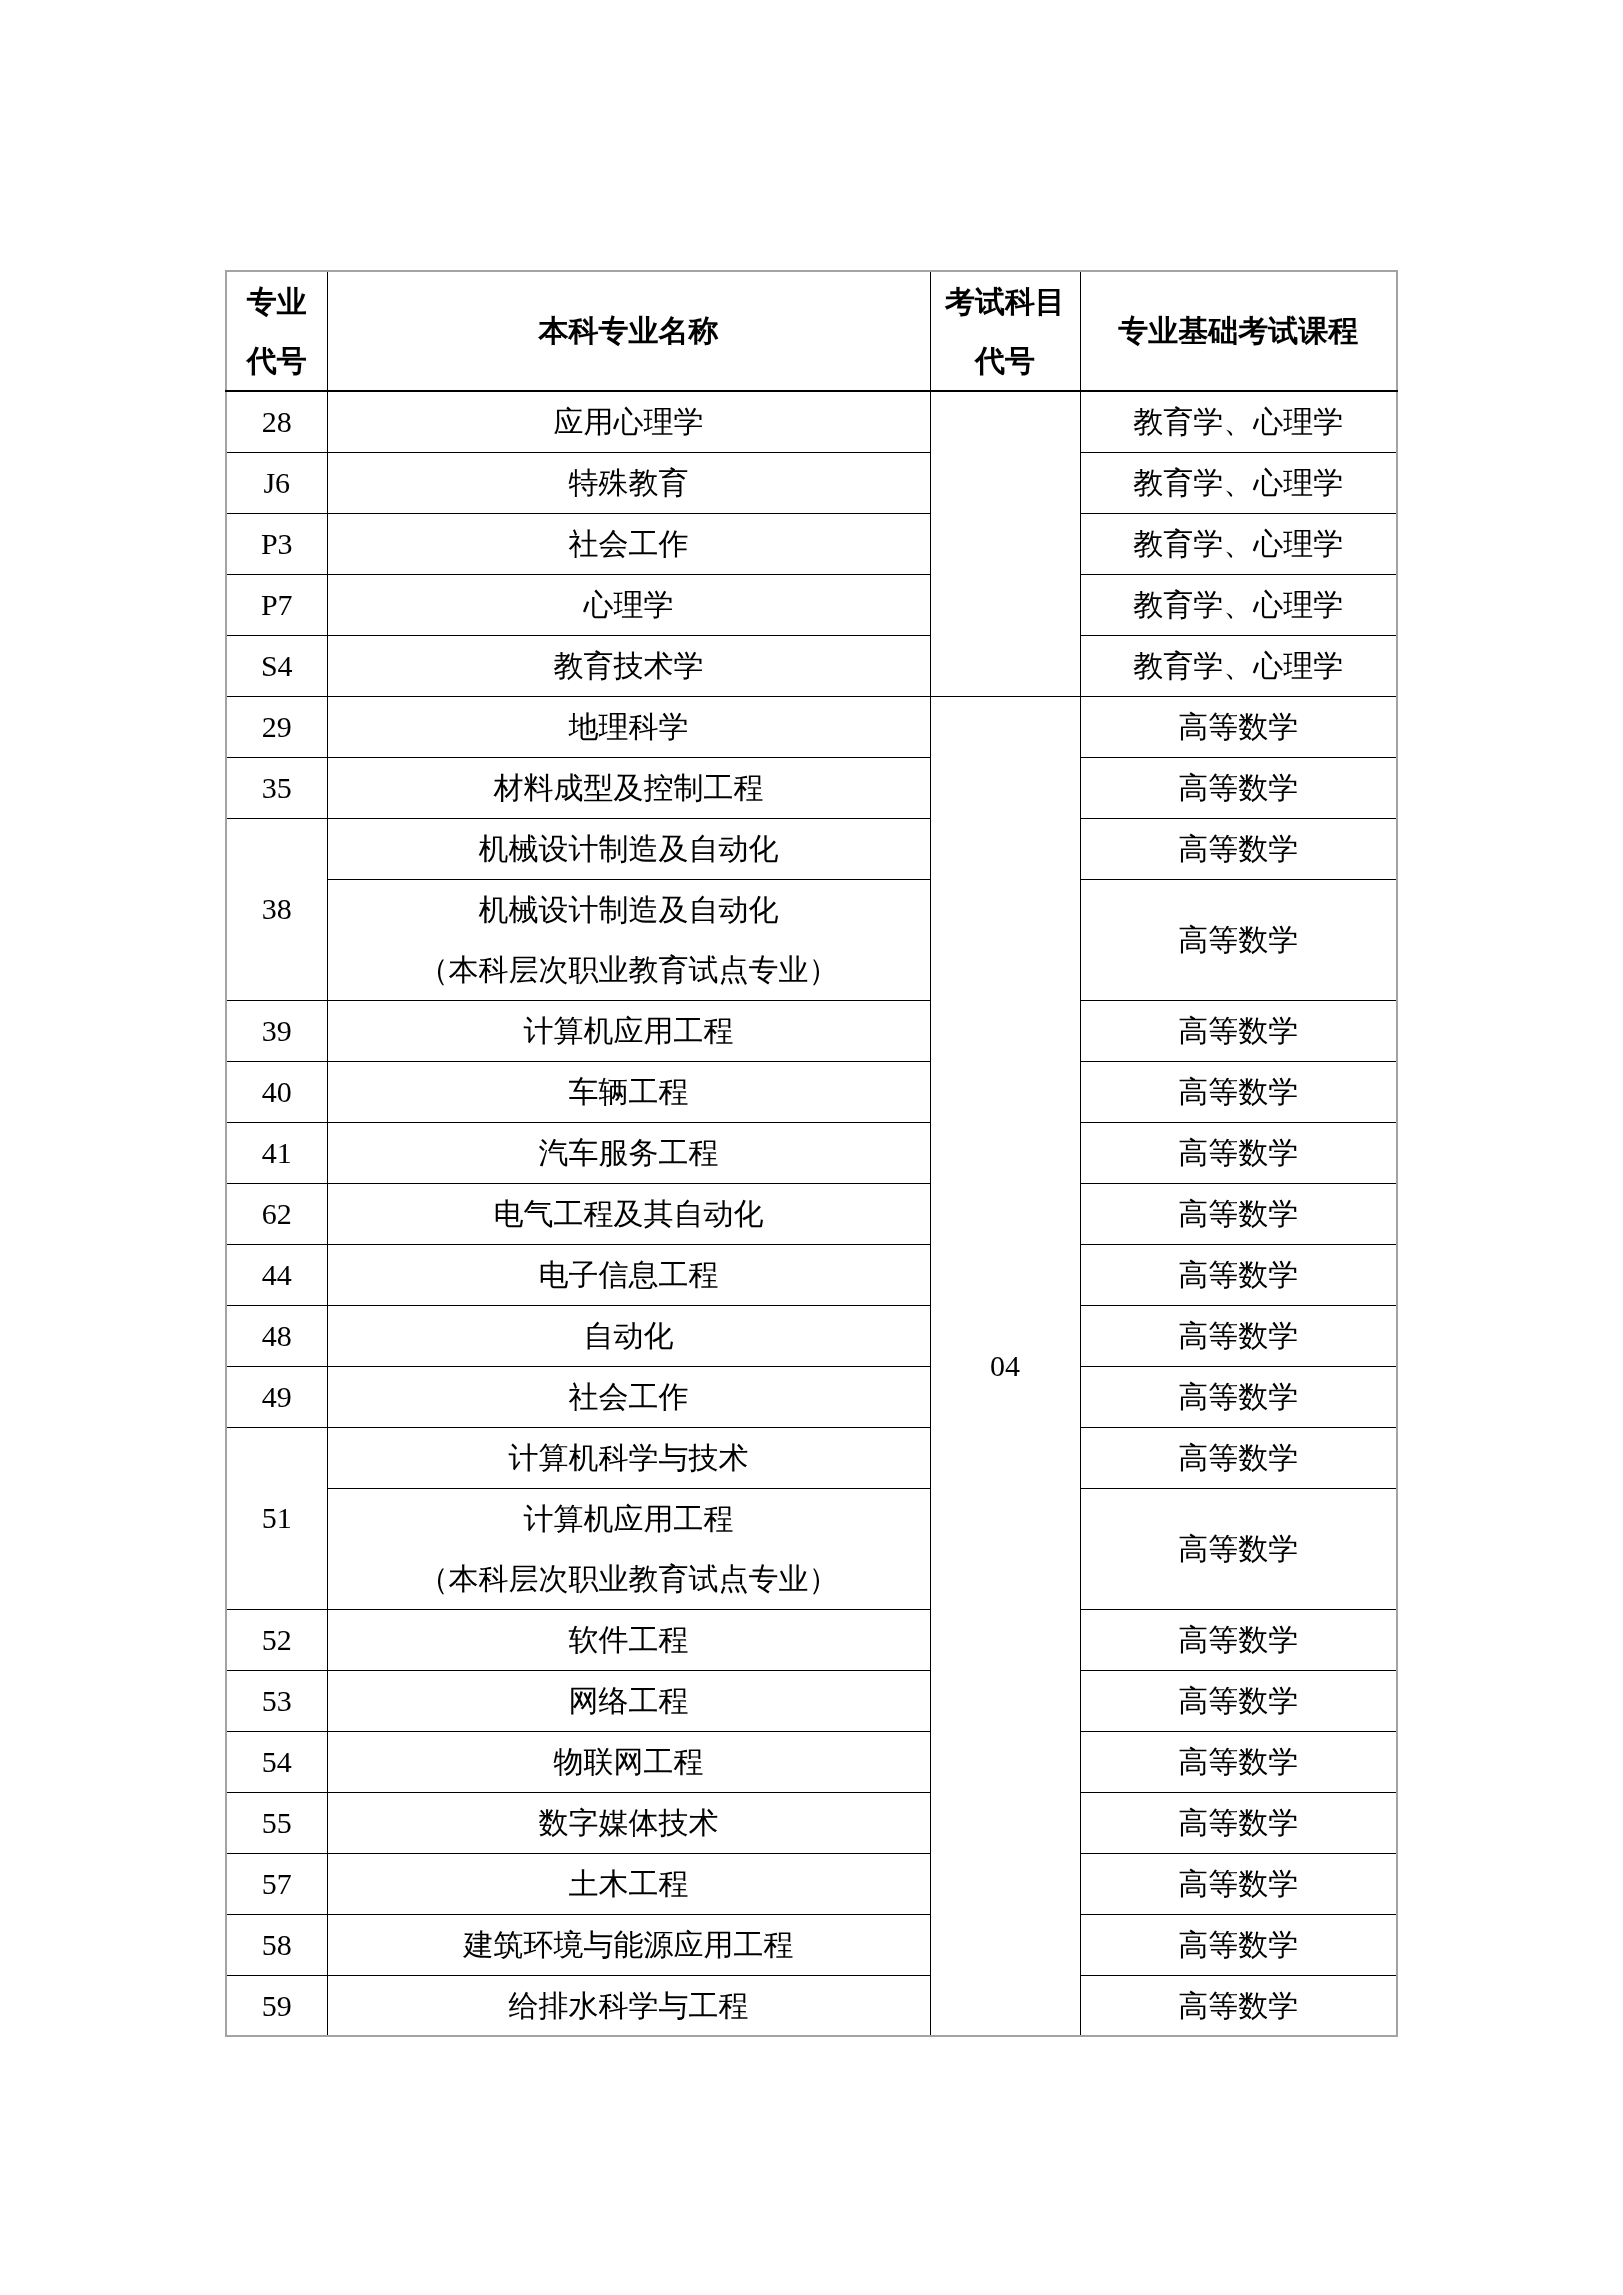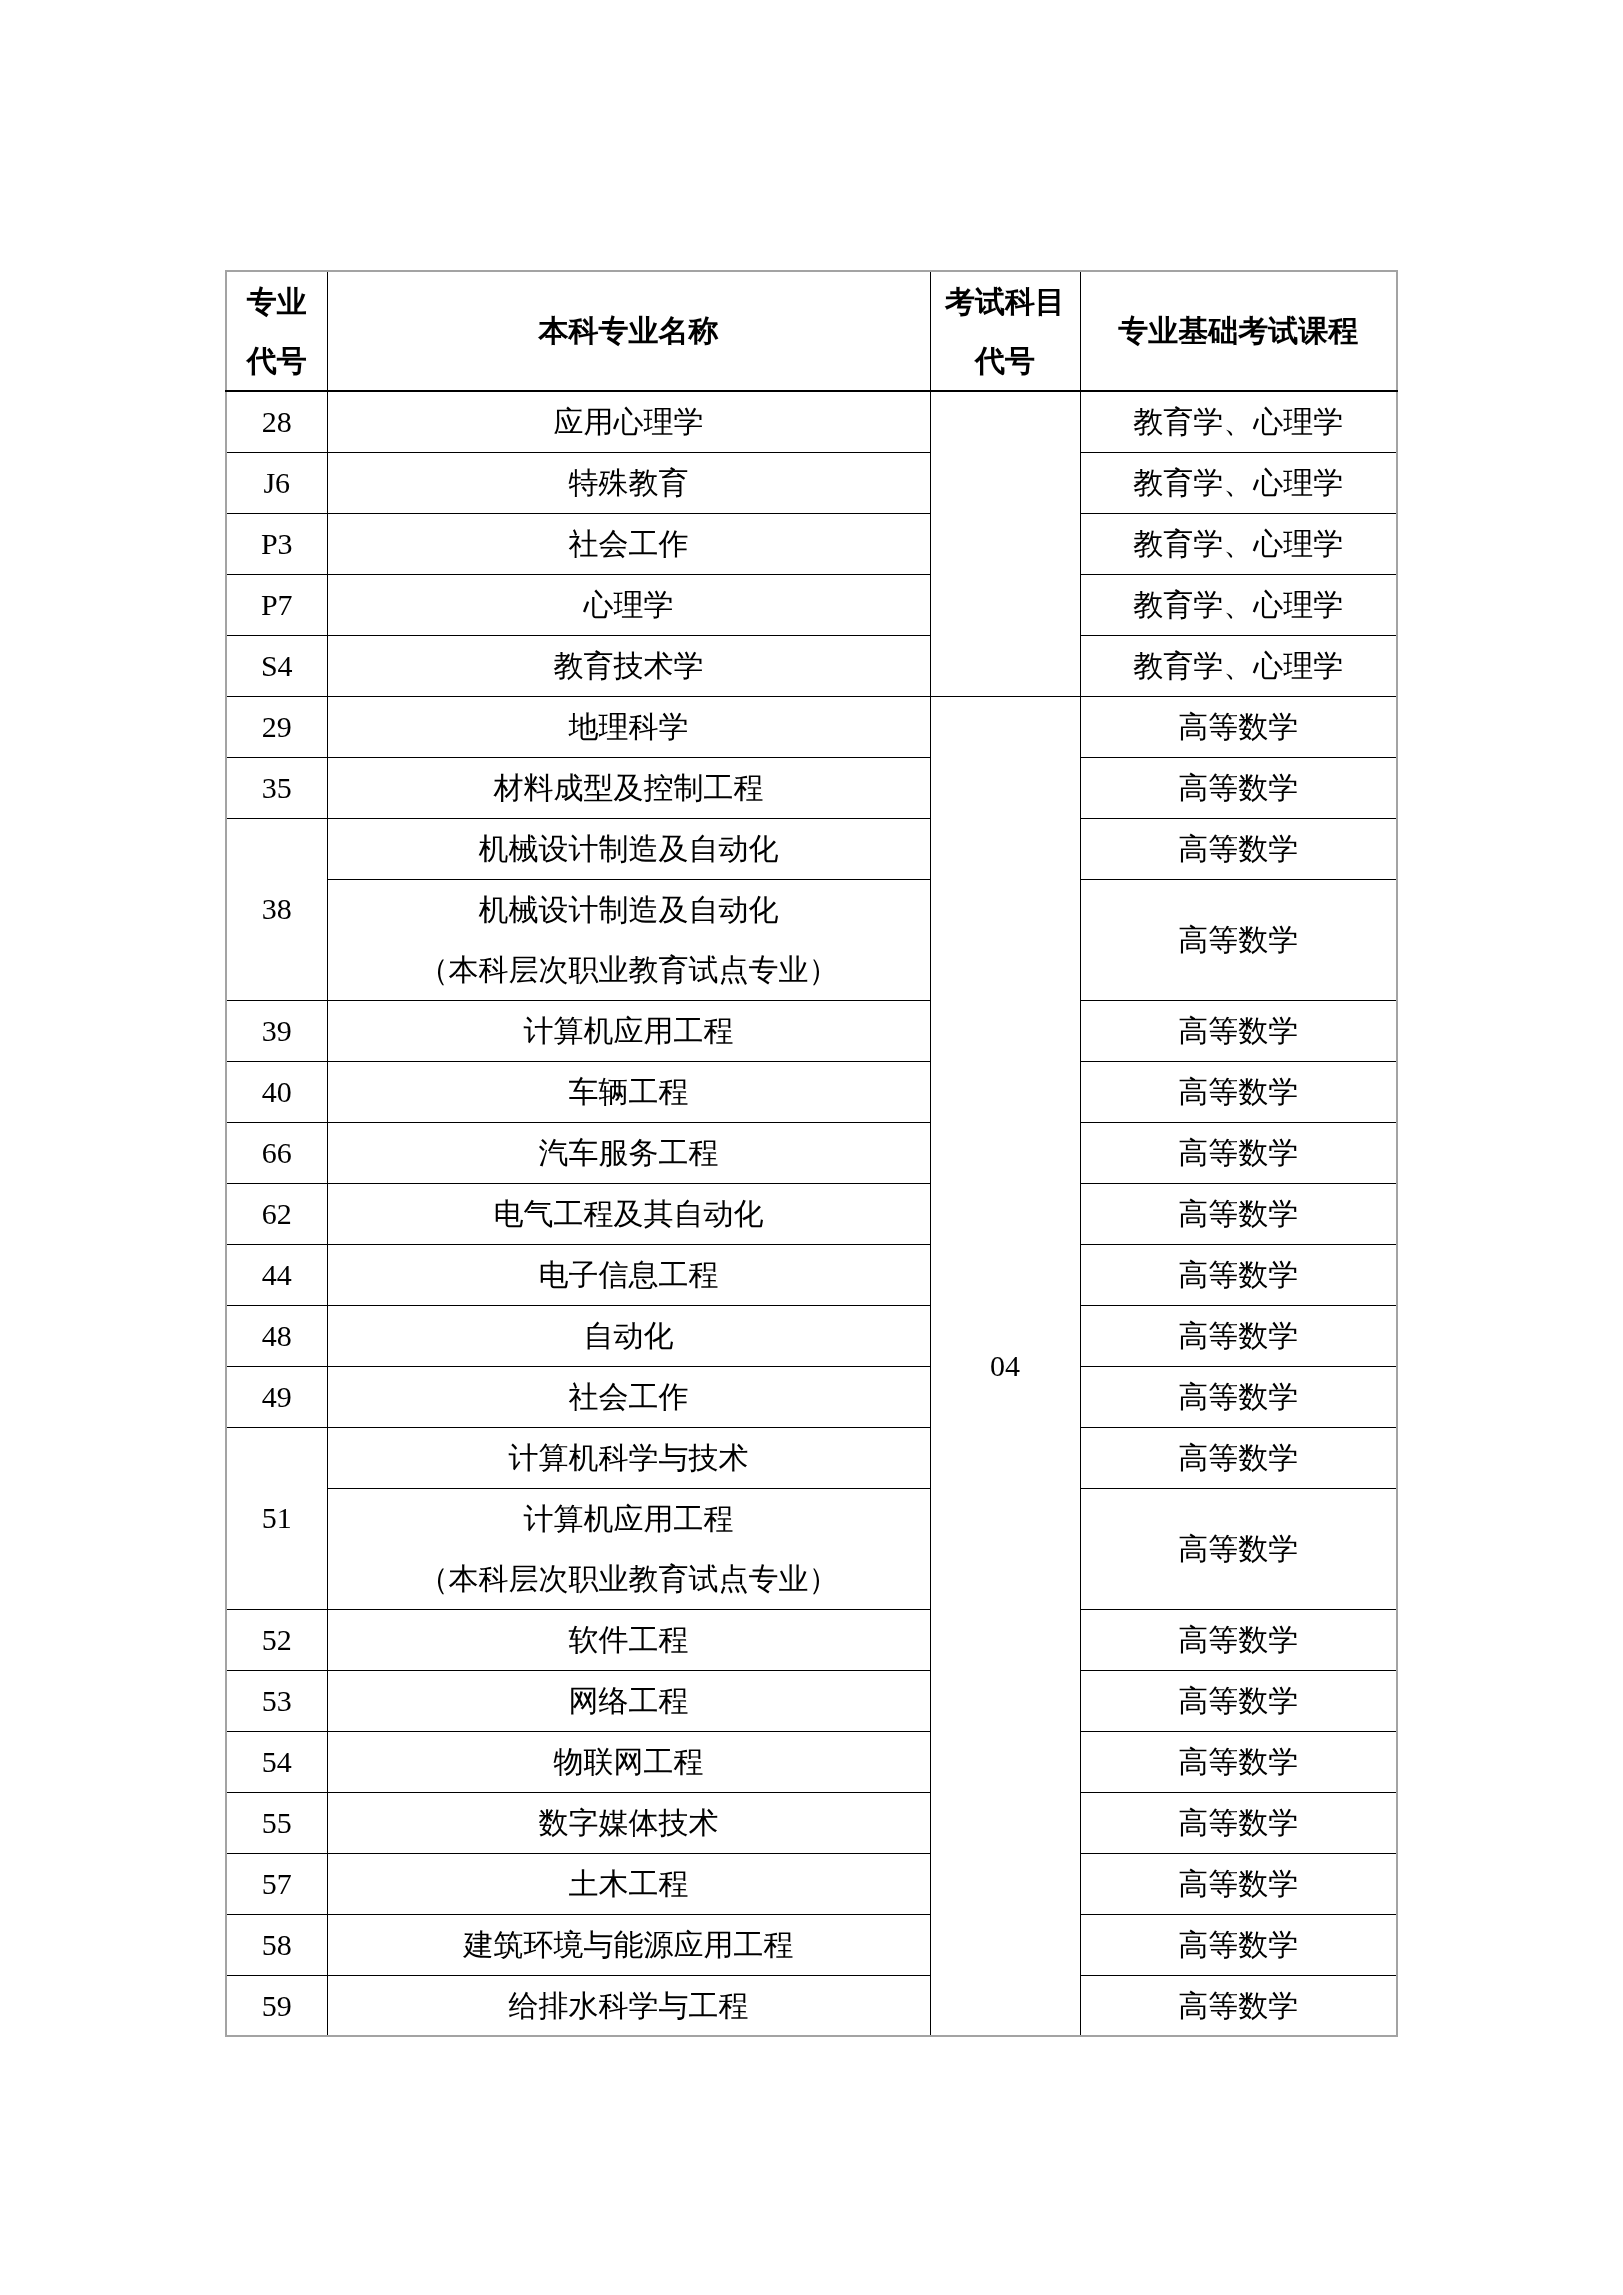--- a/index.html
+++ b/index.html
@@ -132,21 +132,21 @@
           <td>39</td>
           <td>计算机应用工程</td>
           <td>高等数学</td>
         </tr>
         <tr class="body-row">
           <td>40</td>
           <td>车辆工程</td>
           <td>高等数学</td>
         </tr>
         <tr class="body-row">
-          <td>66</td>
+          <td>41</td>
           <td>汽车服务工程</td>
           <td>高等数学</td>
         </tr>
         <tr class="body-row">
           <td>62</td>
           <td>电气工程及其自动化</td>
           <td>高等数学</td>
         </tr>
         <tr class="body-row">
           <td>44</td>

